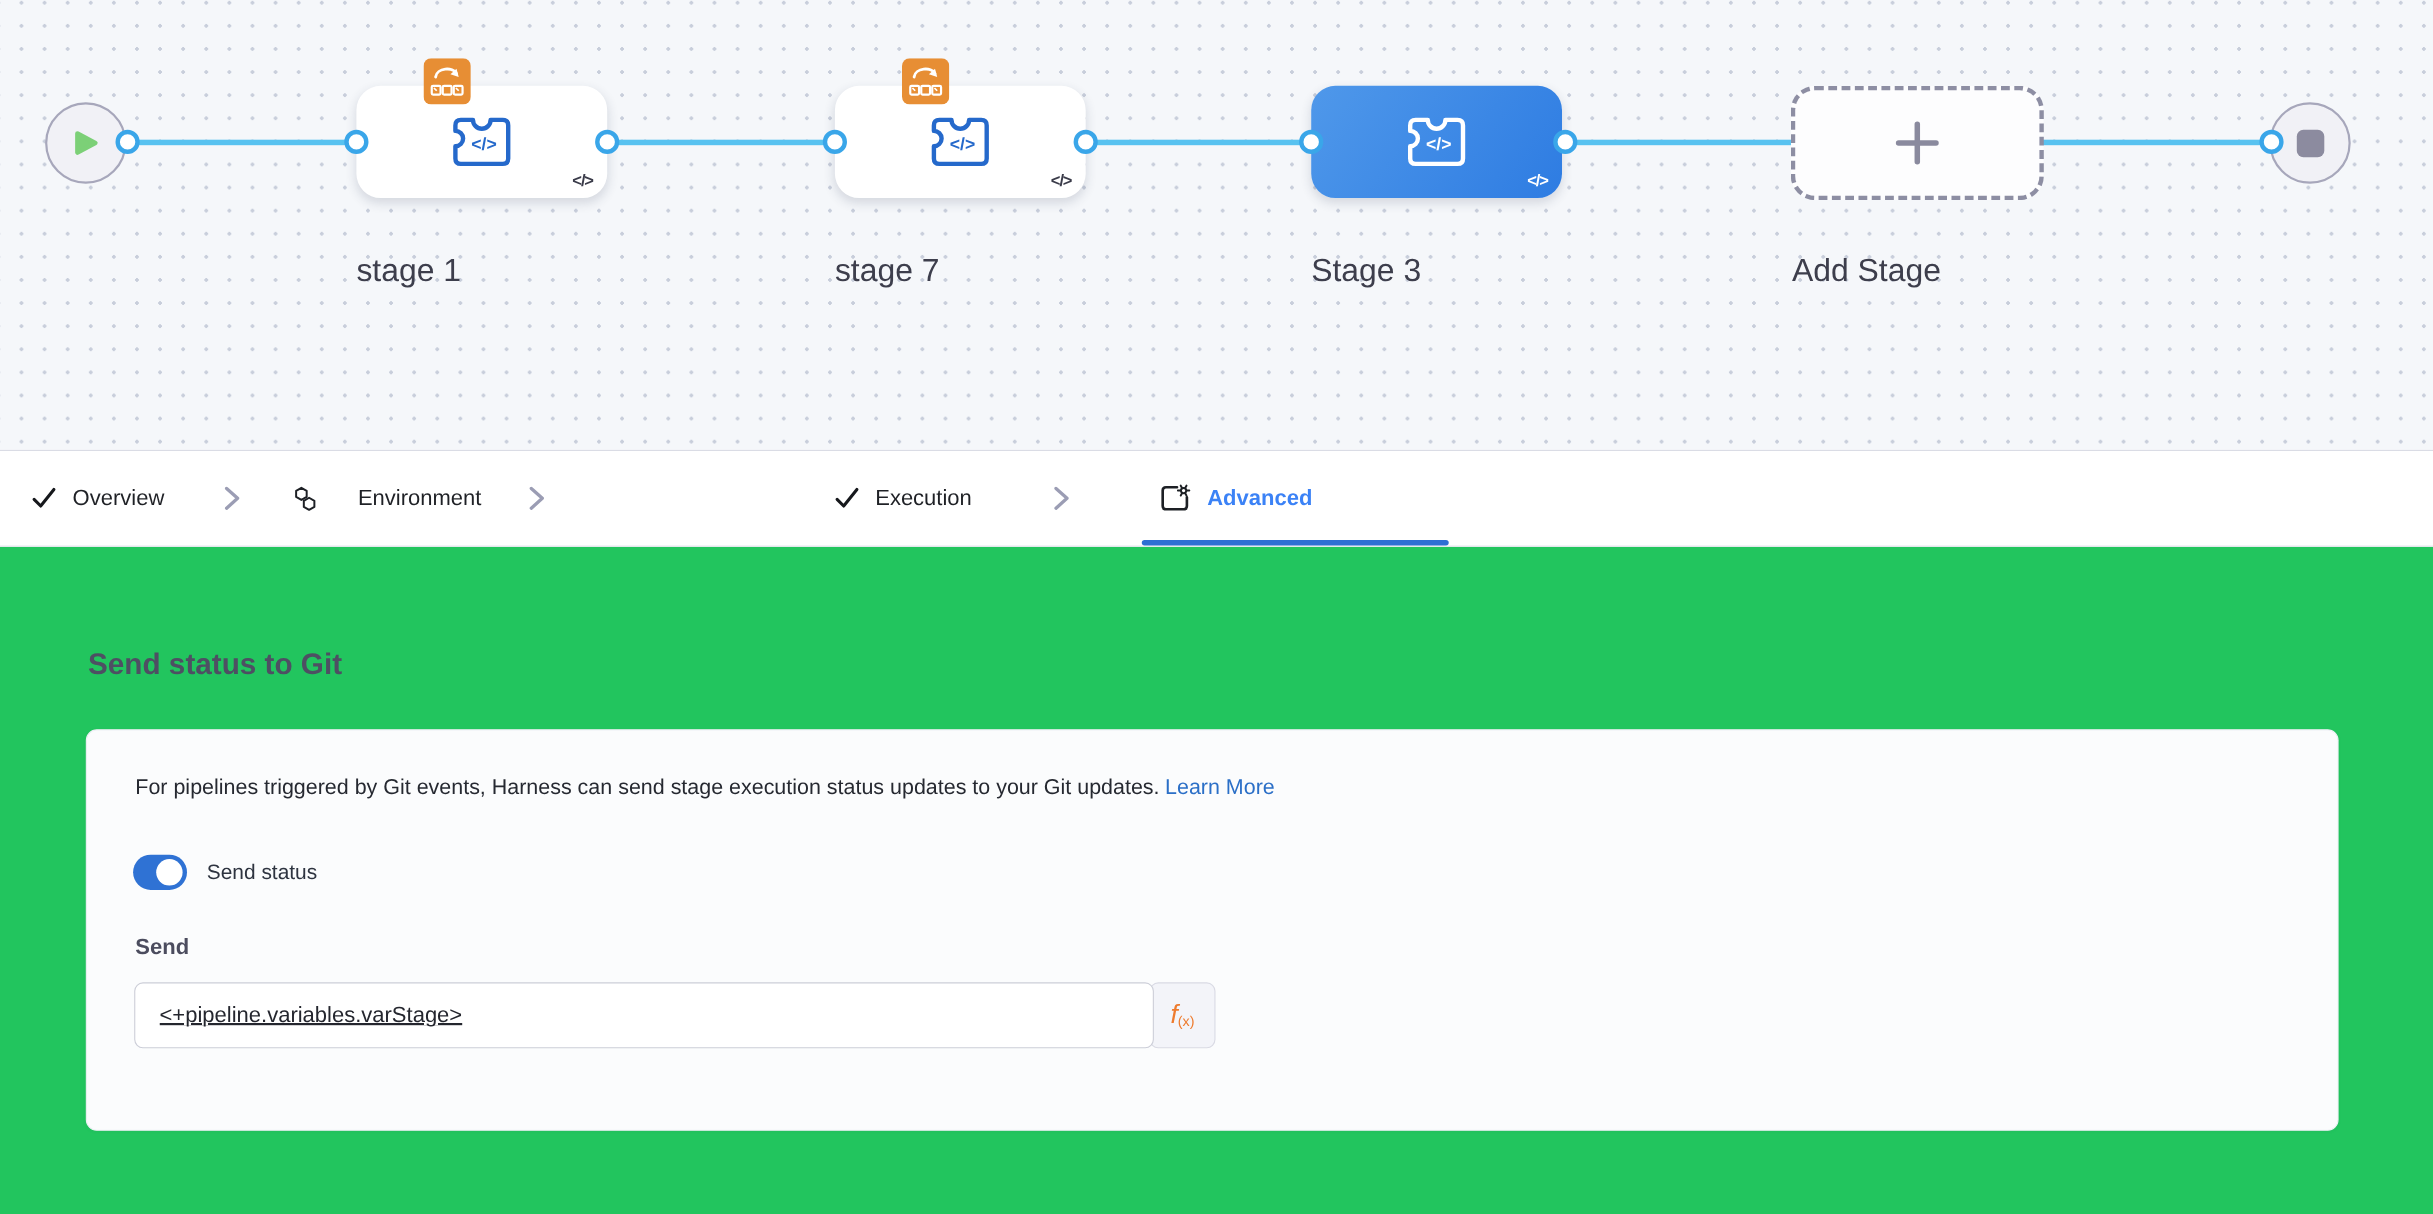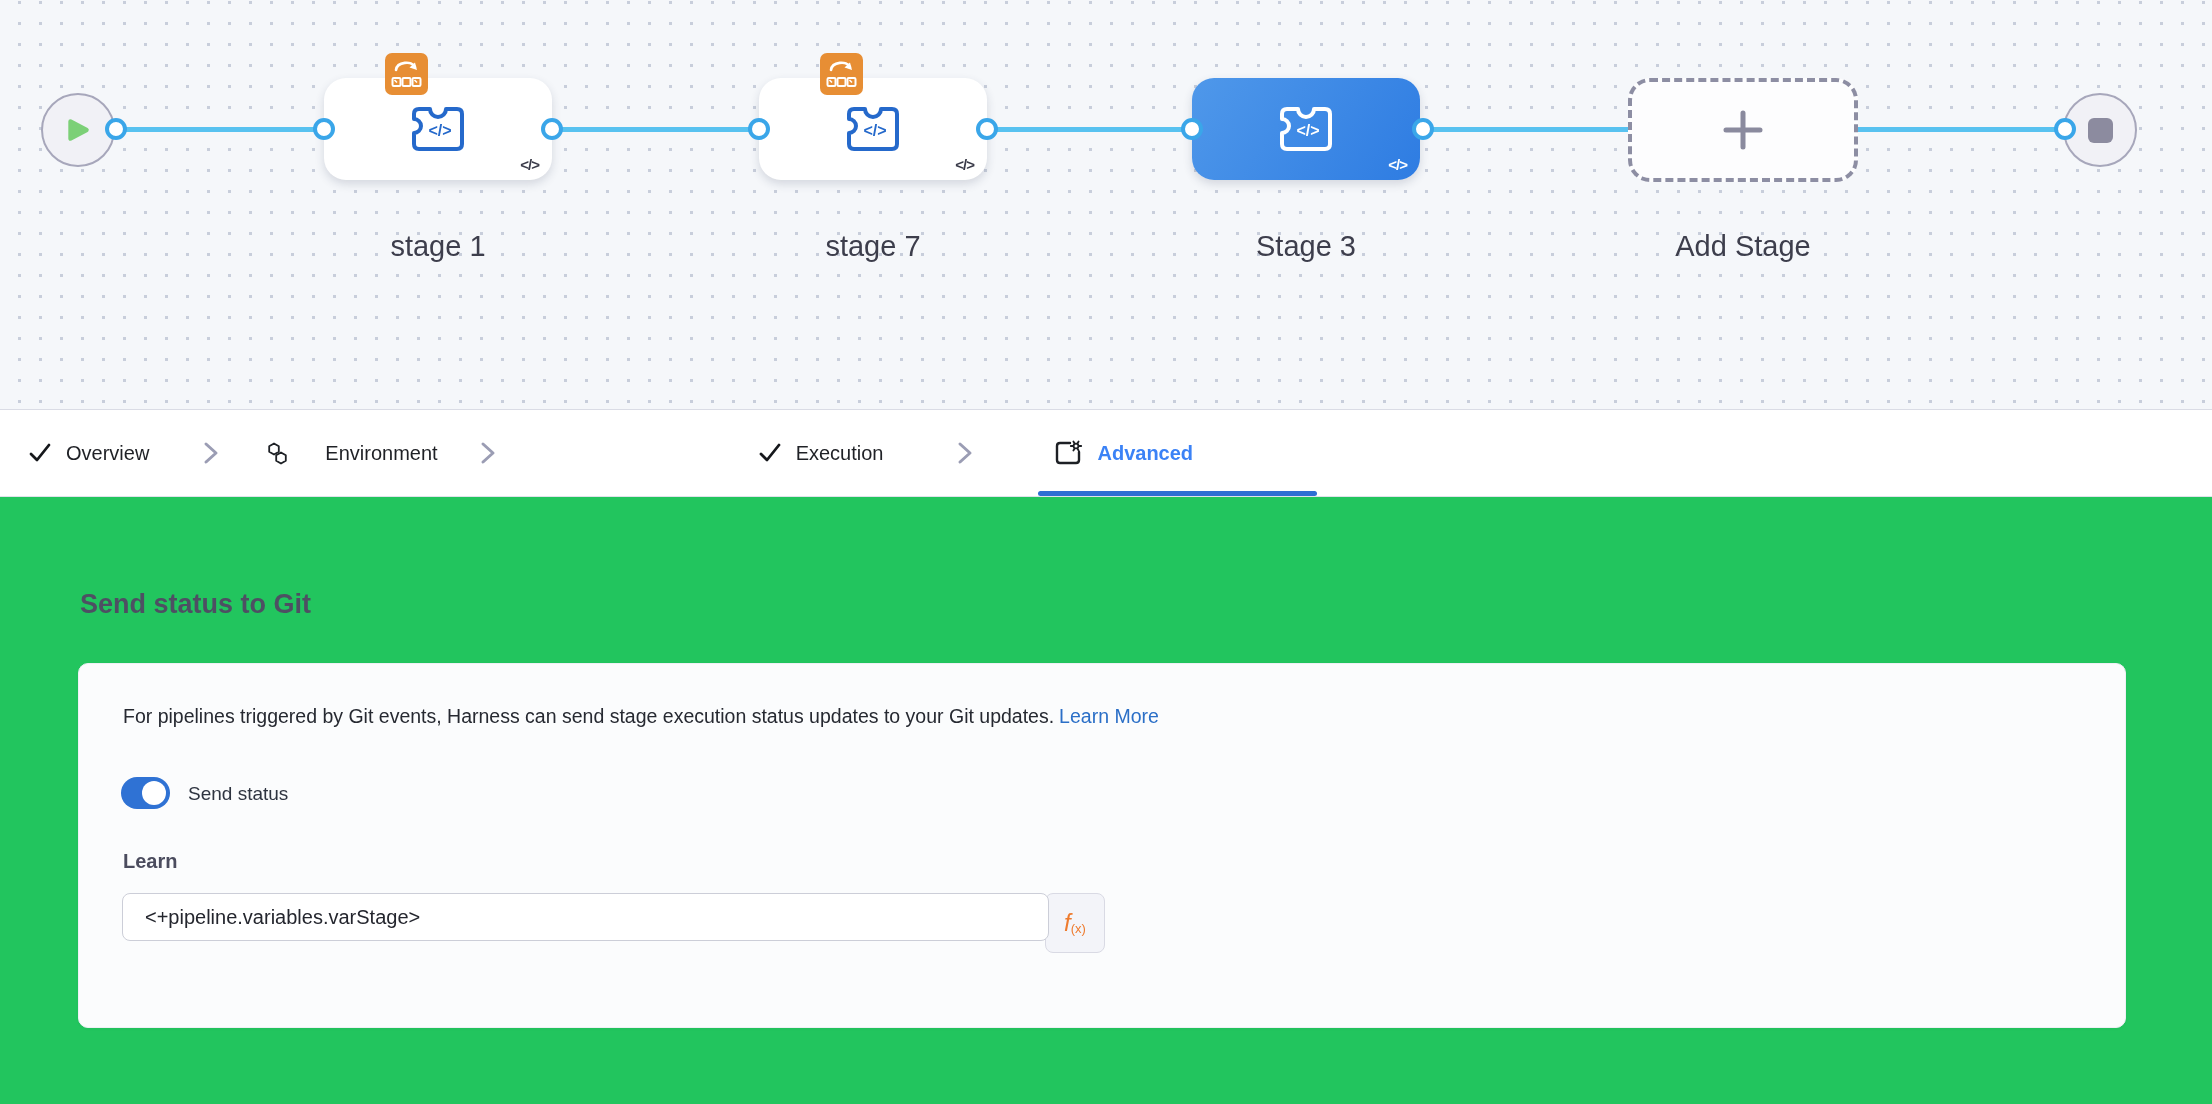--- a/index.html
+++ b/index.html
@@ -44,21 +44,21 @@
   .stage-card.selected .corner-glyph { color:#ffffff; }
   .stage-badge {
     position:absolute; left:61px; top:-25px; width:43px; height:42px; z-index:5;
   }
   .add-stage-card {
     position:absolute; left:1628px; top:78px; width:230px; height:104px;
     border:4px dashed #8d8ea3; border-radius:22px; background:#fdfdfe; z-index:3;
     display:flex; align-items:center; justify-content:center;
   }
   .node-label {
-    position:absolute; top:230px; width:228px; text-align:center;
+    position:absolute; top:230px; width:228px; 
     font-size:29px; color:#3d3e4c; z-index:2;
   }
 
   
   .tabbar {
     position:absolute; left:0; top:409px; width:2212px; height:88px;
     background:#ffffff; border-top:1px solid #dadce5; border-bottom:1px solid #e0e2ea;
     display:flex; align-items:center; z-index:6;
   }
   .tab { display:flex; align-items:center; gap:14px; cursor:pointer; }
@@ -105,24 +105,24 @@
     border-radius:50%; background:#ffffff;
   }
   .toggle-label {
     position:absolute; left:109px; top:119px; font-size:19px; color:#2e3440;
   }
   .field-label {
     position:absolute; left:44px; top:186px; font-size:20px; font-weight:600;
     color:#4b4c5e;
   }
   .name-input {
-    position:absolute; left:43px; top:229px; width:927px; height:48px;
+    position:absolute; left:43px; top:229px; width:927px; height:60px;
     border:1px solid #ccced8; border-radius:8px; background:#ffffff;
     font-family:"Liberation Sans", sans-serif; font-size:20px; color:#24262e;
-    padding:0 22px; z-index:2; outline:none;
+    padding:0 22px; z-index:2; outline:none;text-decoration:underline;
   }
   .fx-button {
     position:absolute; left:966px; top:229px; width:60px; height:60px;
     background:#f3f4f9; border:1px solid #d9dae4; border-radius:8px; z-index:1;
     display:flex; align-items:center; justify-content:center; cursor:pointer;
     color:#ee7b2e;
   }
   .fx-f { font-size:24px; font-style:italic; }
   .fx-sub { font-size:13px; margin-top:10px; }
 </style>
@@ -268,21 +268,21 @@
 
     <p class="panel-desc">
       <span>For pipelines triggered by Git events, Harness can send stage execution status updates to your Git updates.</span><a class="learn-more">Learn More</a>
     </p>
 
     <div class="toggle">
       <div class="toggle-knob"></div>
     </div>
     <span class="toggle-label">Send status</span>
 
-    <label class="field-label">Learn</label>
+    <label class="field-label">Send</label>
 
     <input class="name-input" type="text" value="&lt;+pipeline.variables.varStage&gt;" style="">
 
     <button class="fx-button">
       <span class="fx-f">f</span>
         <span class="fx-sub">(x)</span>
     </button>
   </div>
 </div>
 

